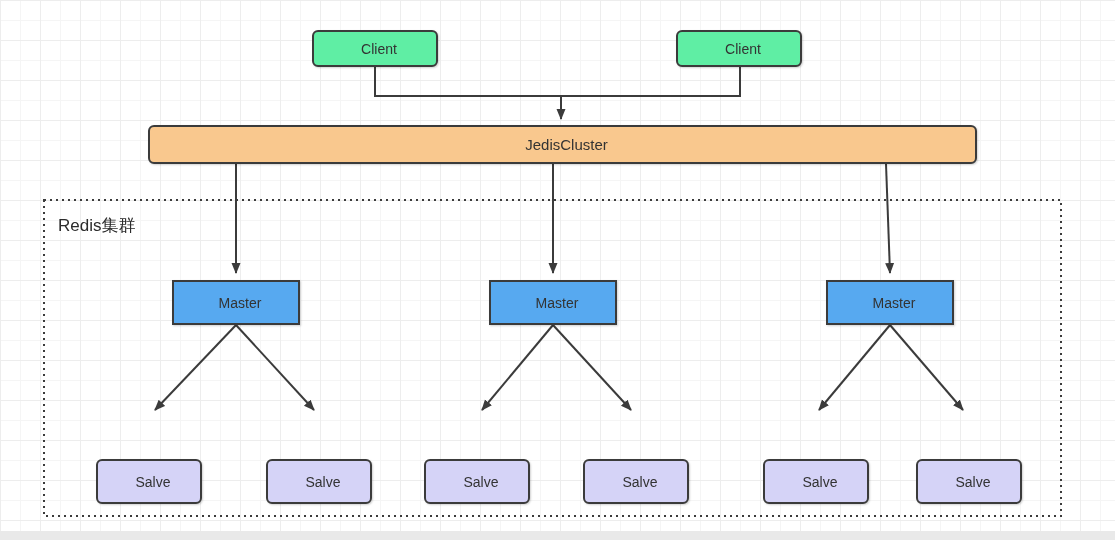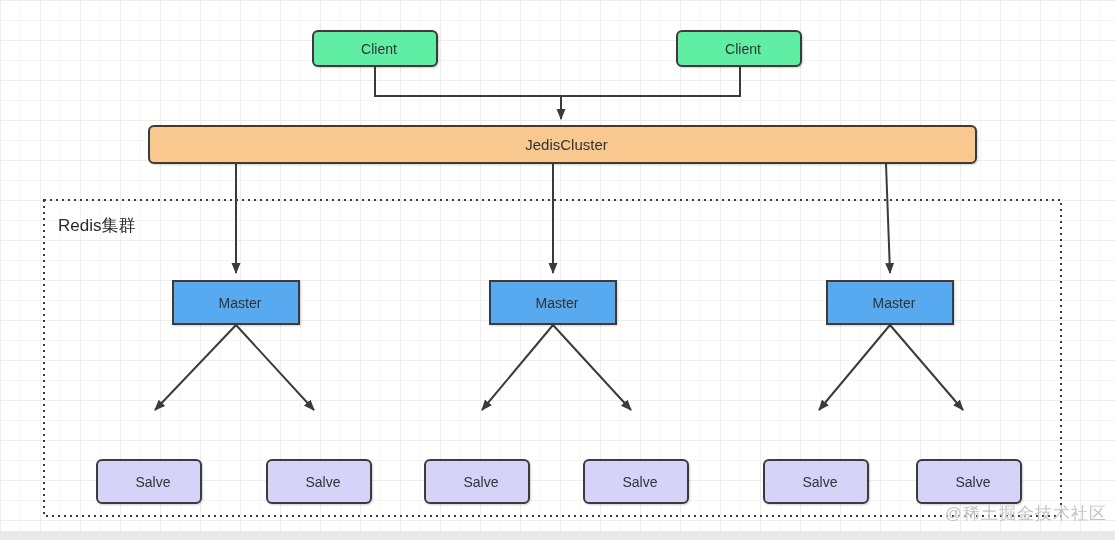--- a/index.html
+++ b/index.html
@@ -115,17 +115,16 @@
   <div class="node node--master" style="left:489px;">Master</div>
   <div class="node node--master" style="left:826px;">Master</div>
 
   <div class="node node--slave" style="left:96px;">Salve</div>
   <div class="node node--slave" style="left:266px;">Salve</div>
   <div class="node node--slave" style="left:424px;">Salve</div>
   <div class="node node--slave" style="left:583px;">Salve</div>
   <div class="node node--slave" style="left:763px;">Salve</div>
   <div class="node node--slave" style="left:916px;">Salve</div>
 
-  <div class="watermark">@稀土掘金技术社区</div>
 
   <div class="bottom-strip"></div>
 
 </div>
 
 </body></html>

